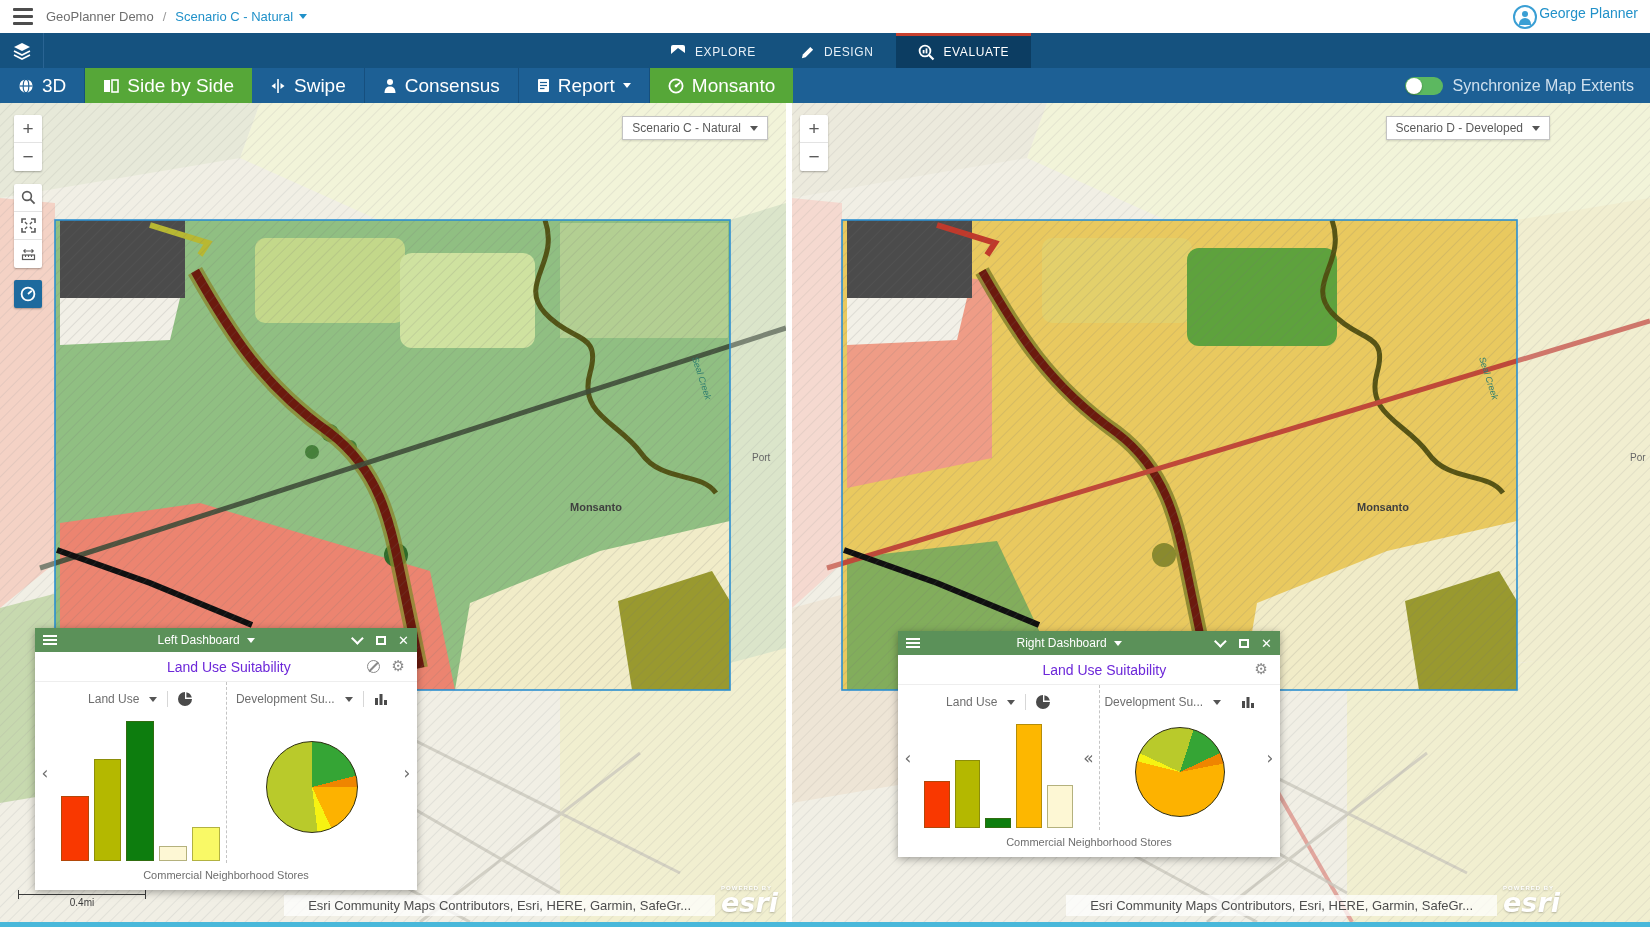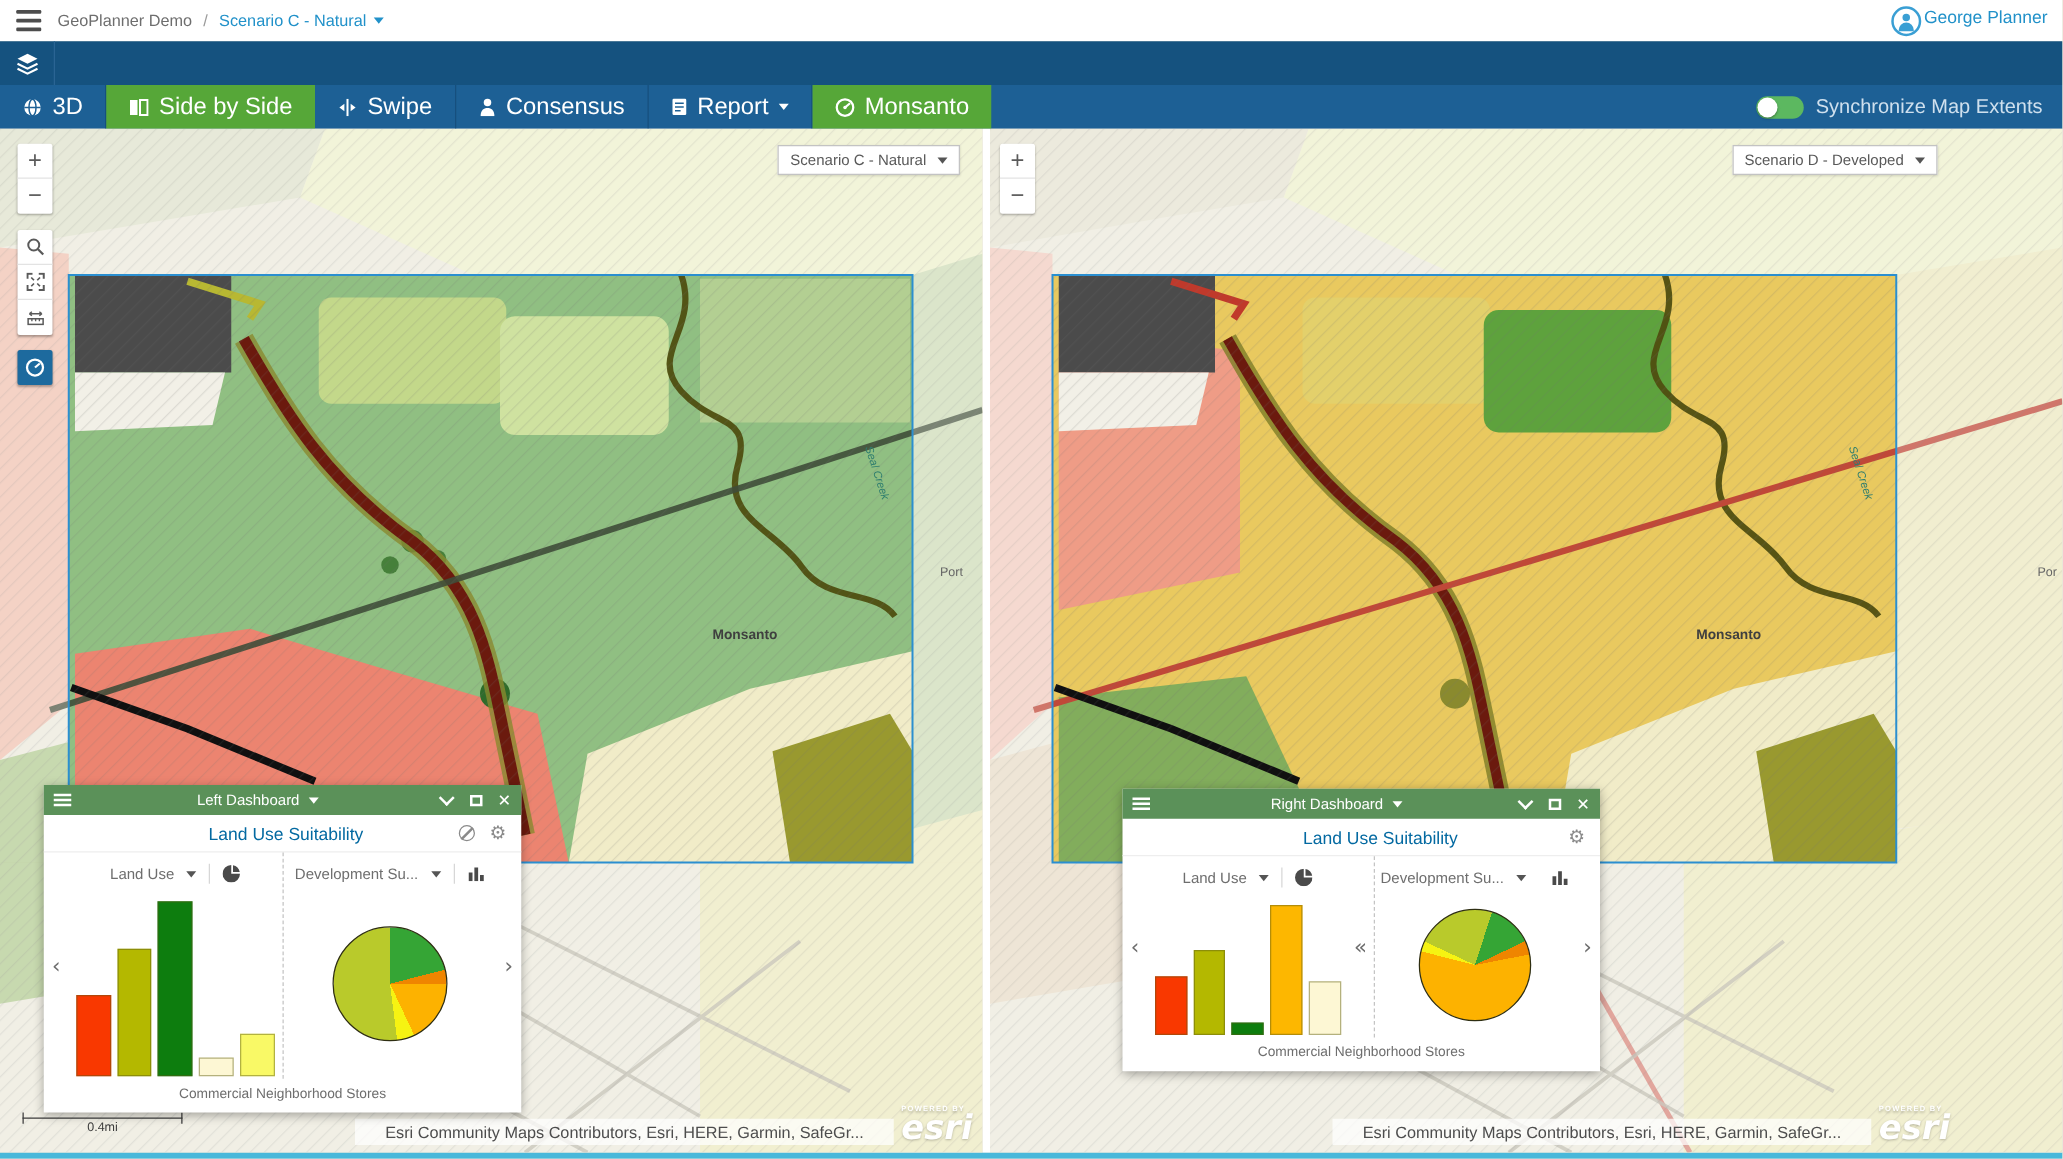--- a/index.html
+++ b/index.html
@@ -77,21 +77,21 @@
   .dash-burger { width:14px; height:10px; border-top:2px solid #fff; border-bottom:2px solid #fff; position:relative; cursor:pointer; }
   .dash-burger:before { content:""; position:absolute; left:0; top:2px; width:14px; height:2px; background:#fff; }
   .dash-title { flex:1; text-align:center; font-size:12px; display:flex; justify-content:center; align-items:center; gap:7px; cursor:pointer; }
   .caret-wh { width:0; height:0; border-left:4px solid transparent; border-right:4px solid transparent; border-top:5px solid #fff; }
   .winbtns { display:flex; align-items:center; gap:12px; }
   .wb { cursor:pointer; display:inline-block; }
   .wb.collapse { width:9px; height:9px; border-left:2px solid #fff; border-bottom:2px solid #fff; transform:rotate(-45deg) translateY(-3px); }
   .wb.maxi { width:10px; height:9px; border:2px solid #fff; }
   .wb.close { color:#fff; font-size:13px; line-height:1; }
   .dash-sub { height:30px; display:flex; align-items:center; border-bottom:1px solid #eee; flex:0 0 auto; }
-  .dash-sub .sub-title { flex:1; text-align:center; font-size:14px; color:#0369a1; padding-left:56px; }
+  .dash-sub .sub-title { flex:1; text-align:center; font-size:14px; color:#6d28d9; padding-left:56px; }
   .sub-icons { display:flex; align-items:center; gap:12px; padding-right:12px; }
   .icon-hide { width:13px; height:13px; border:1.5px solid #8a8a8a; border-radius:50%; position:relative; cursor:pointer; }
   .icon-hide:before { content:""; position:absolute; left:-1px; top:4.5px; width:13px; height:1.5px; background:#8a8a8a; transform:rotate(-45deg); }
   .icon-gear { font-family:"DejaVu Sans", sans-serif; color:#8a8a8a; font-size:15px; line-height:1; cursor:pointer; }
   .dash-body { flex:1; display:flex; align-items:stretch; position:relative; }
   .nav-ch { width:20px; display:flex; align-items:center; justify-content:center; color:#6e6e6e; font-size:17px; cursor:pointer; font-family:"DejaVu Sans", sans-serif; }
   .chart-panel { flex:1; display:flex; flex-direction:column; padding:4px 6px 0; min-width:0; }
   .chart-panel.sep { border-left:1px dashed #c4c4c4; }
   .cp-head { display:flex; align-items:center; justify-content:center; gap:10px; height:26px; flex:0 0 auto; }
   .cp-label { font-size:12px; color:#6e6e6e; white-space:nowrap; }
@@ -130,20 +130,44 @@
   </div>
 </header>
 
 <nav class="tabbar">
   <div class="layers-btn">
     <svg width="18" height="18" viewBox="0 0 18 18">
       <path d="M9 1 L17 5 9 9 1 5 Z" fill="#fff"></path>
       <path d="M1 9 L9 13 17 9" fill="none" stroke="#fff" stroke-width="1.6"></path>
       <path d="M1 13 L9 17 17 13" fill="none" stroke="#fff" stroke-width="1.6"></path>
     </svg>
+  </div>
+  <div class="tabs">
+    <div class="tab">
+      <svg width="16" height="16" viewBox="0 0 16 16">
+        <rect x="1" y="1" width="14" height="14" rx="2" fill="#fff"></rect>
+        <path d="M1 10 L8 4 15 9 15 15 1 15 Z" fill="#15527f"></path>
+      </svg>
+      <span>EXPLORE</span>
+    </div>
+    <div class="tab">
+      <svg width="15" height="15" viewBox="0 0 16 16">
+        <path d="M2 14 L3 10 11 2 14 5 6 13 Z" fill="#fff"></path>
+      </svg>
+      <span>DESIGN</span>
+    </div>
+    <div class="tab active">
+      <svg width="17" height="17" viewBox="0 0 17 17">
+        <circle cx="7" cy="7" r="5.4" fill="none" stroke="#fff" stroke-width="1.8"></circle>
+        <rect x="4.7" y="6" width="1.8" height="3.4" fill="#fff"></rect>
+        <rect x="7.6" y="4.4" width="1.8" height="5" fill="#fff"></rect>
+        <line x1="11" y1="11" x2="15.5" y2="15.5" stroke="#fff" stroke-width="2.2"></line>
+      </svg>
+      <span>EVALUATE</span>
+    </div>
   </div>
 </nav>
 
 <nav class="toolbar">
   <div class="tool">
     <svg width="16" height="16" viewBox="0 0 16 16">
       <circle cx="8" cy="8" r="6.6" fill="#fff"></circle>
       <ellipse cx="8" cy="8" rx="2.8" ry="6.6" fill="none" stroke="#1d6095" stroke-width="1.2"></ellipse>
       <line x1="1.4" y1="8" x2="14.6" y2="8" stroke="#1d6095" stroke-width="1.2"></line>
     </svg>

